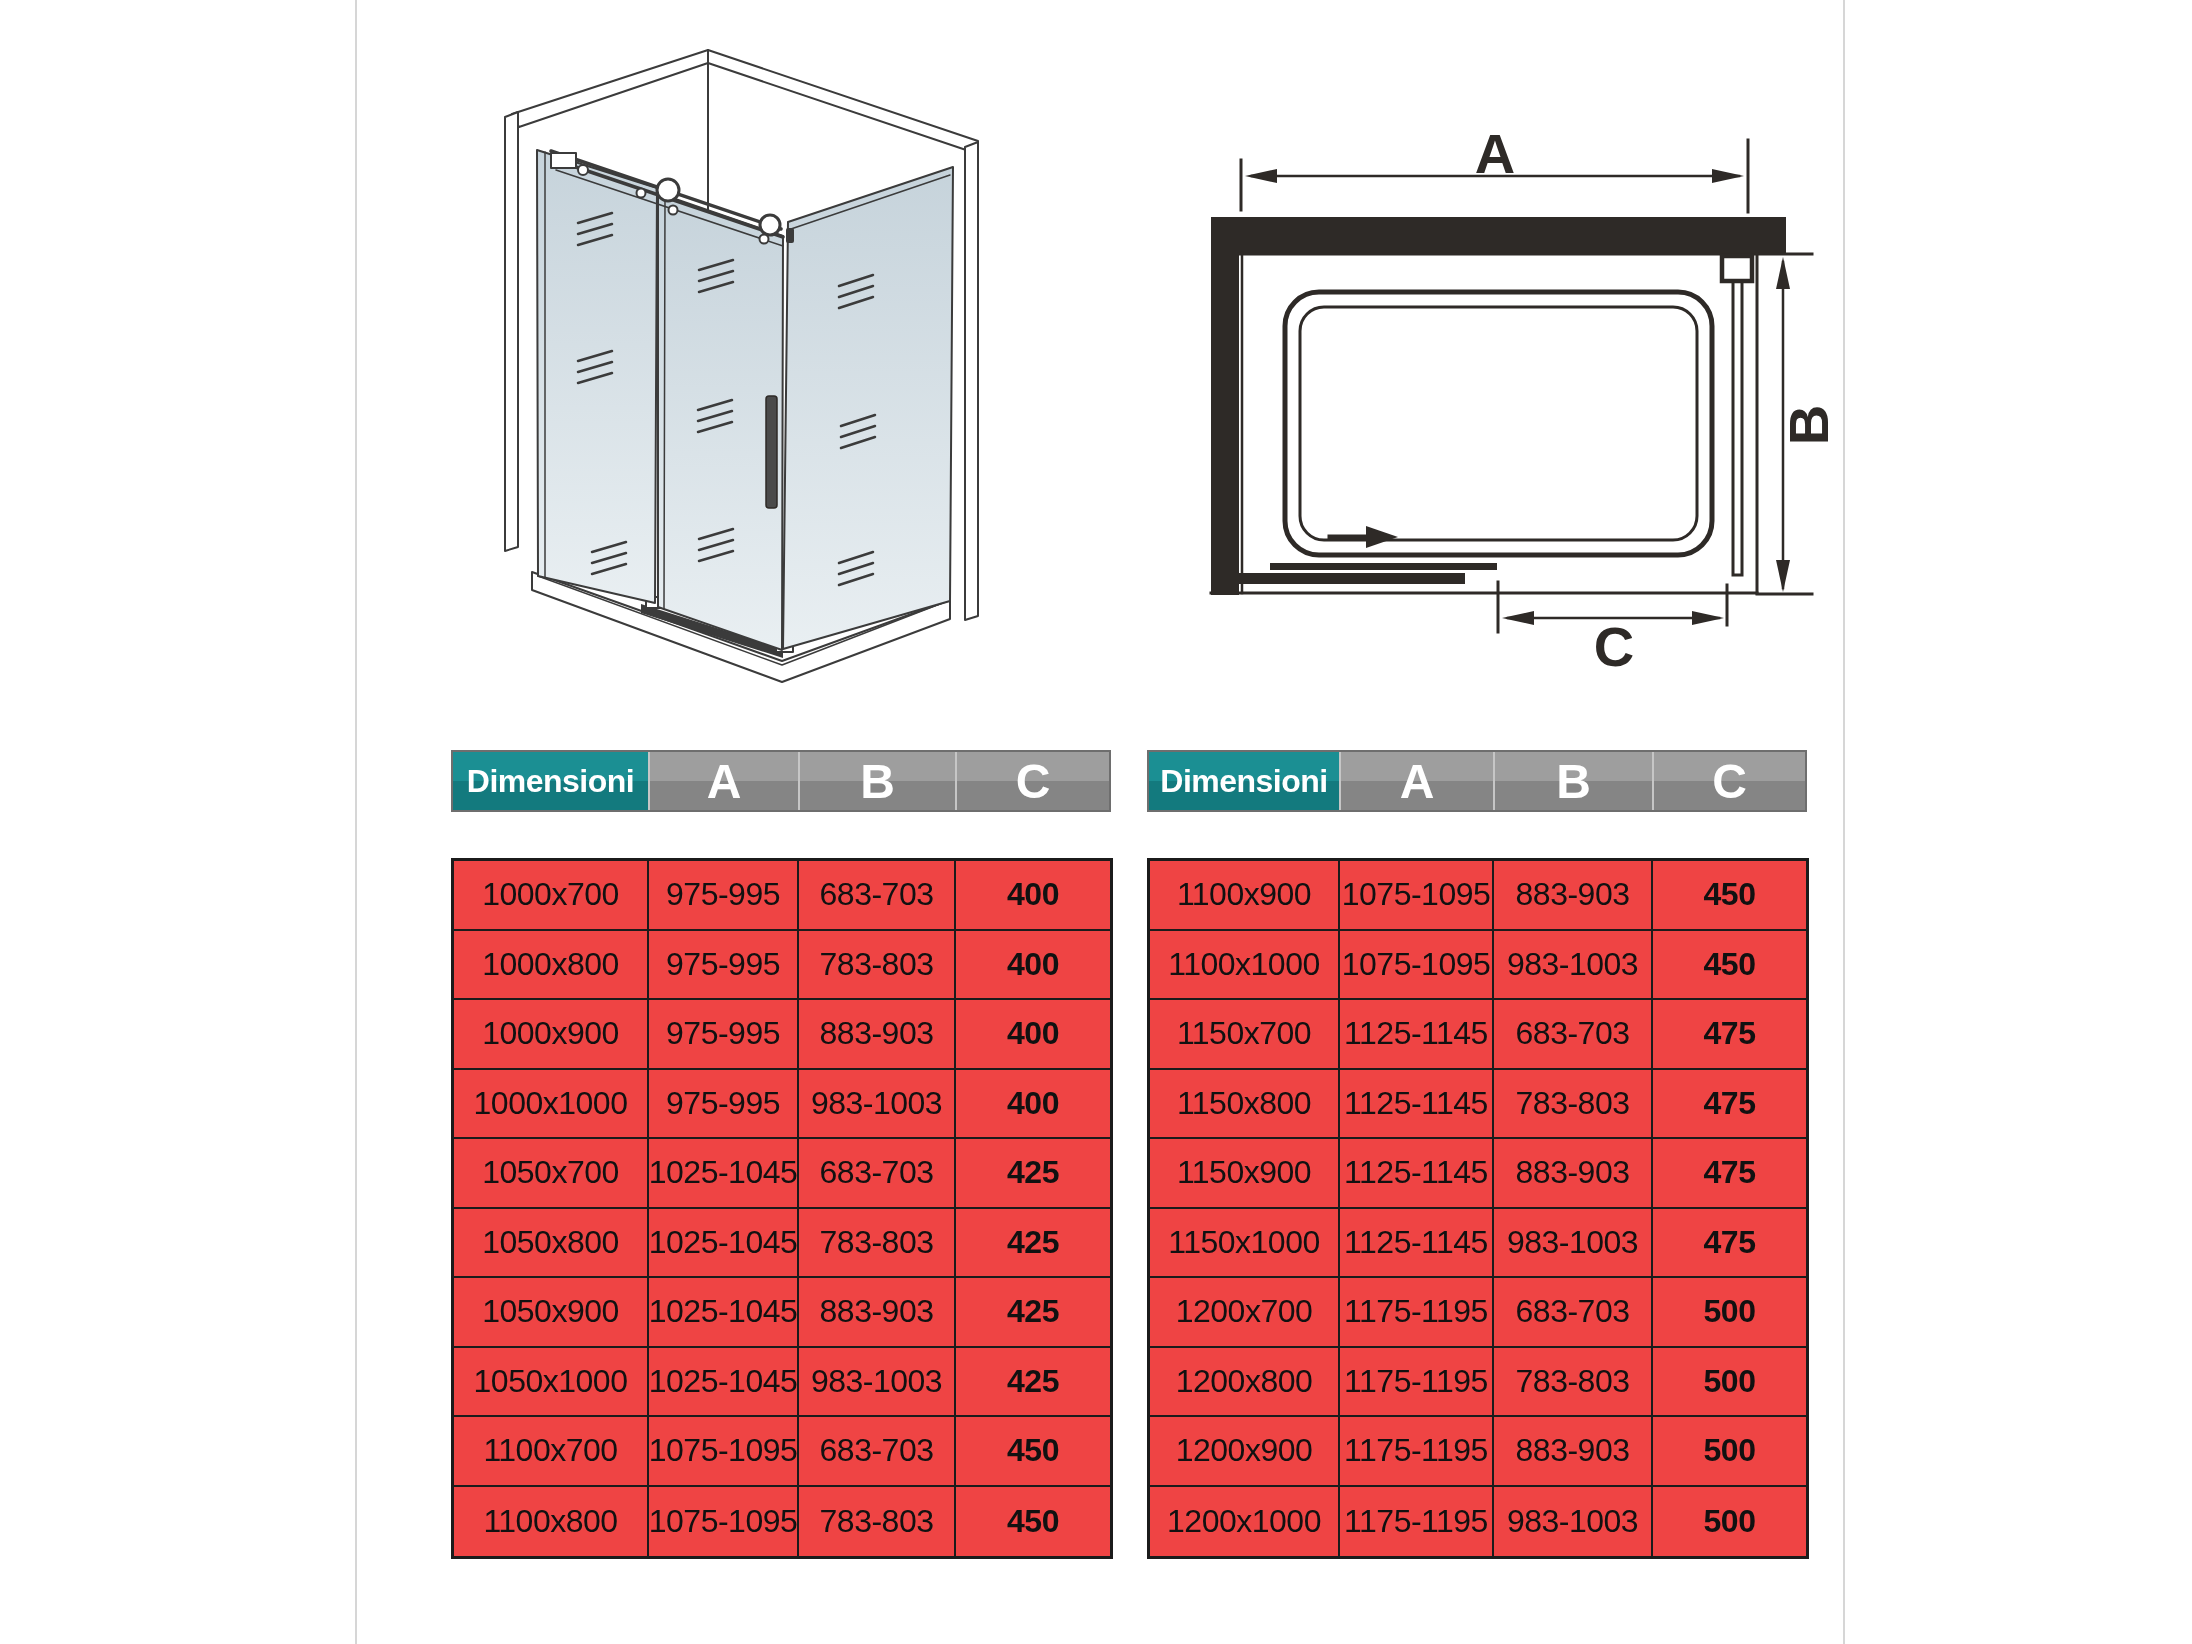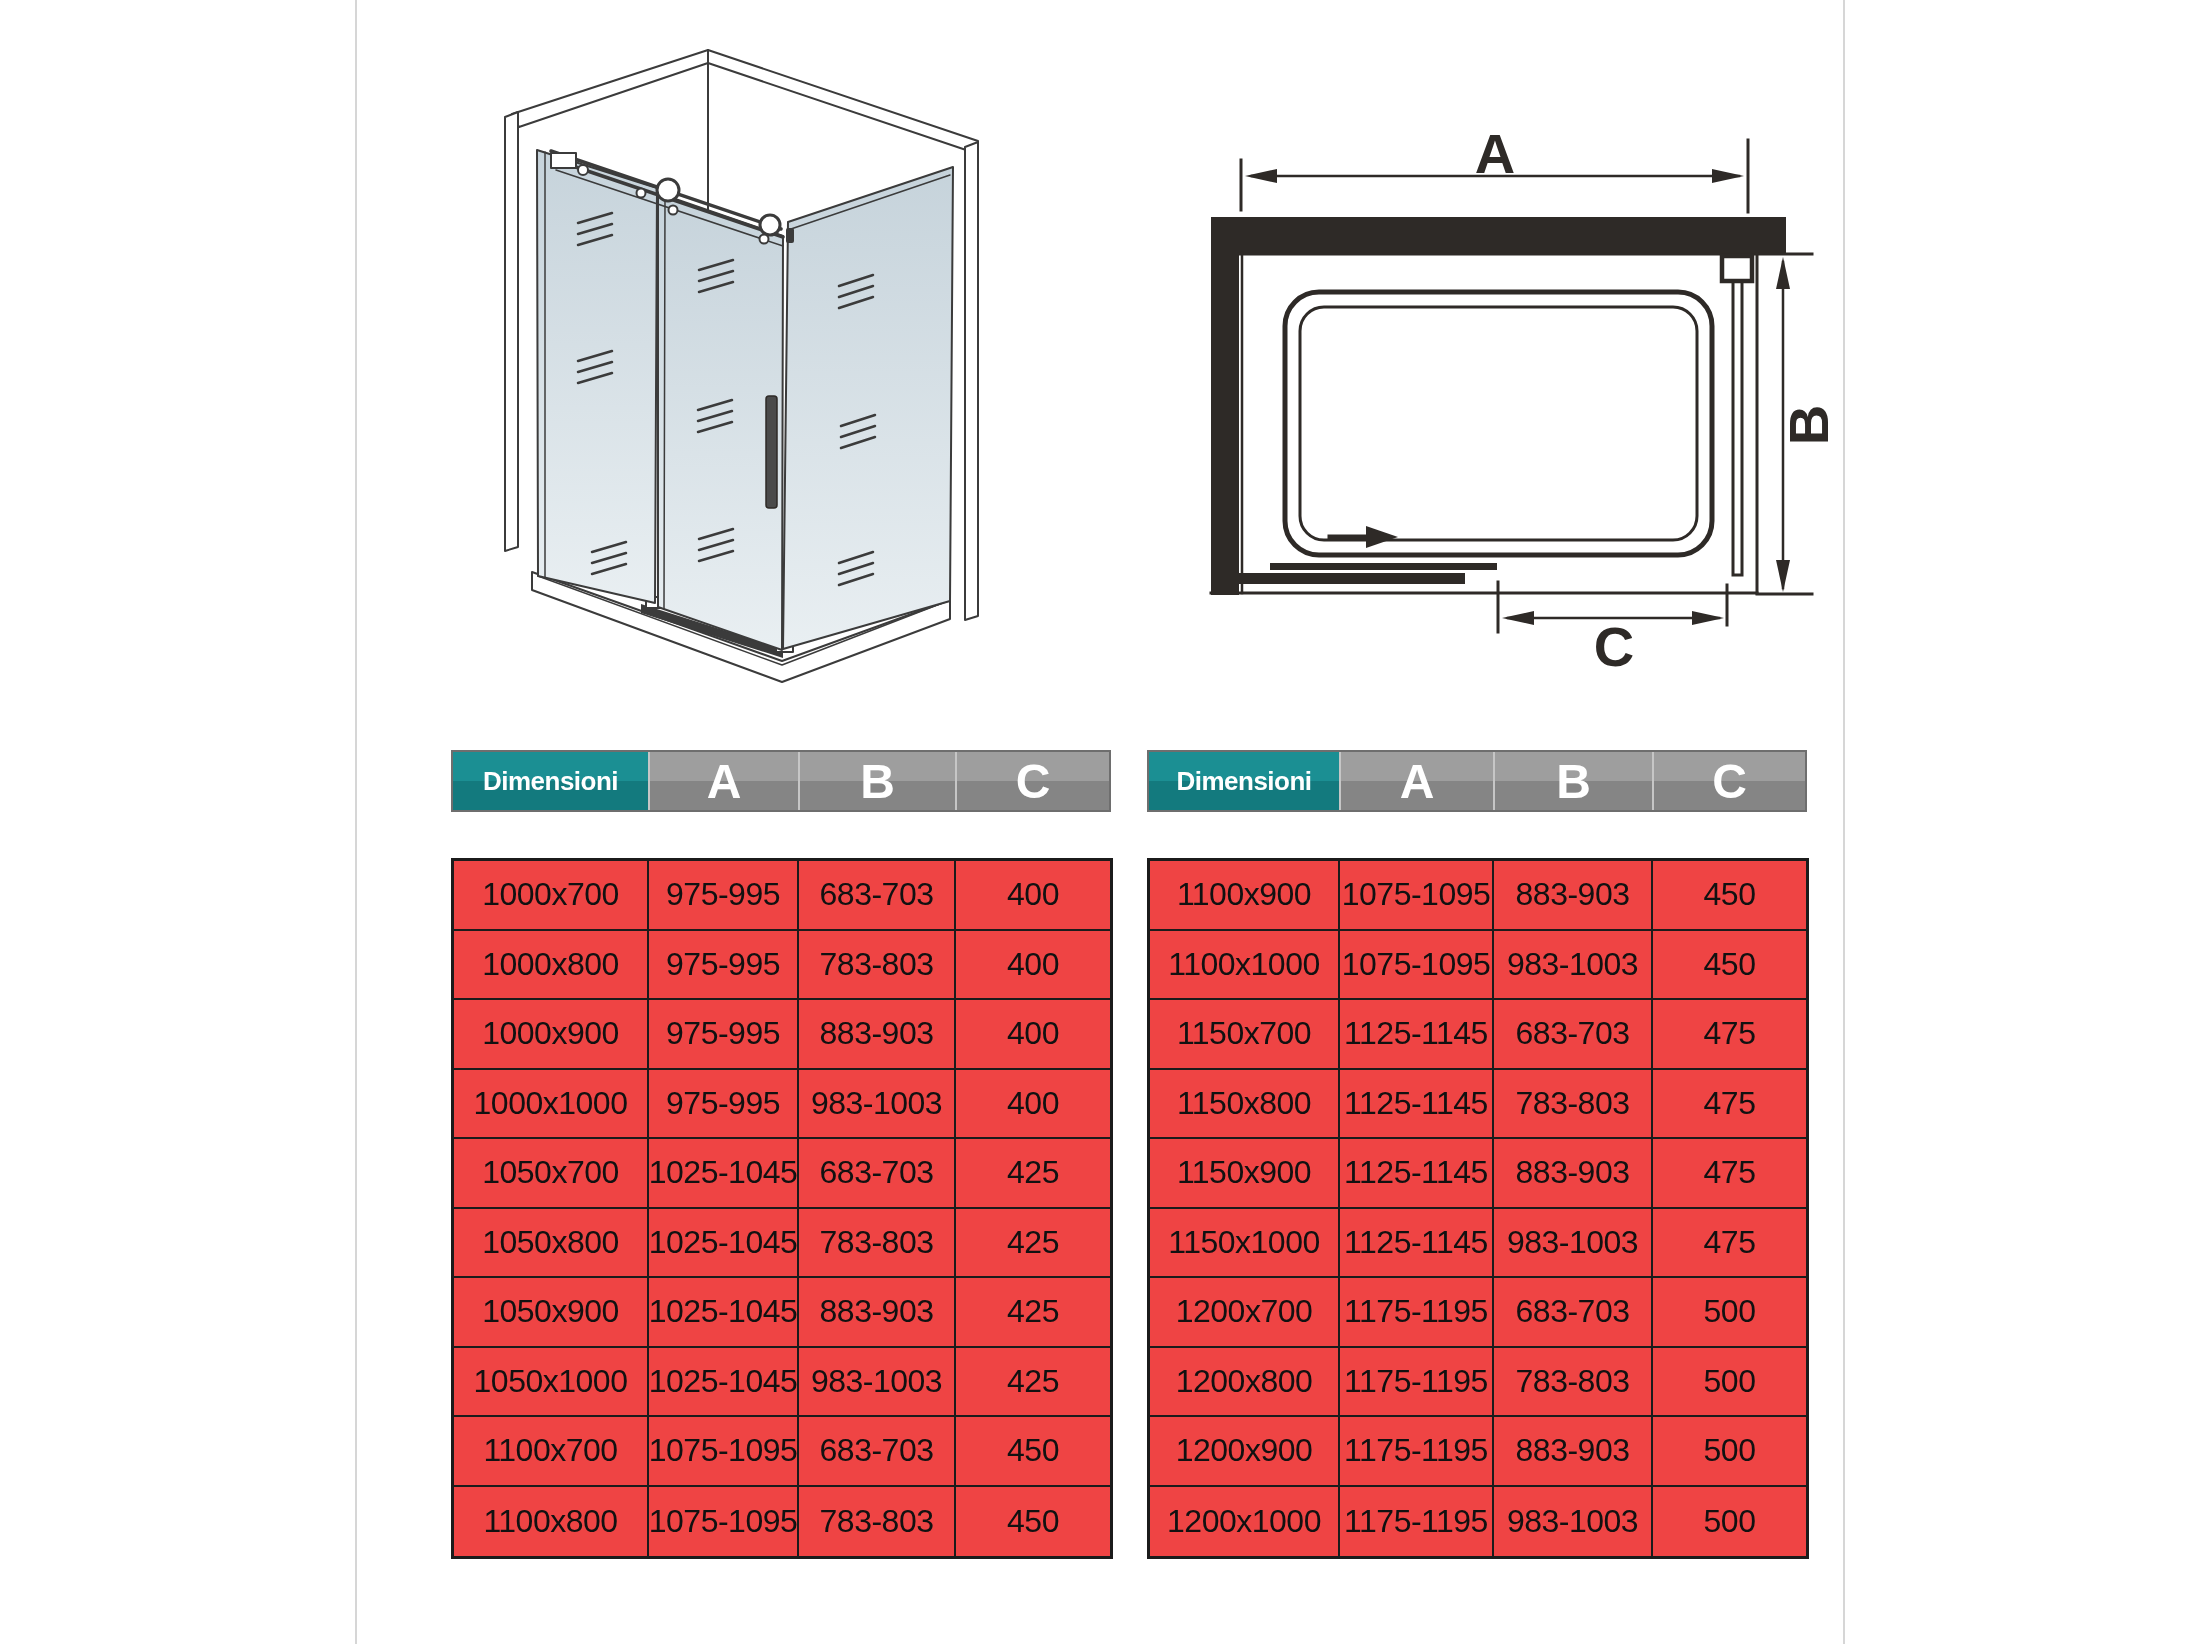--- a/index.html
+++ b/index.html
@@ -25,35 +25,35 @@
     display:grid;height:62px;box-sizing:border-box;
     border:2px solid #6e6e6e;width:660px;
   }
   .th{
     display:flex;align-items:center;justify-content:center;
     color:#ffffff;font-weight:bold;font-size:48px;
     background:linear-gradient(#9e9e9e 0 50%, #858585 50% 100%);
     border-left:2px solid #c6c6c6;
   }
   .th-dim{
-    font-size:26px;letter-spacing:-0.5px;border-left:none;
+    font-size:32px;letter-spacing:-0.5px;border-left:none;
     background:linear-gradient(#1b8f93 0 50%, #137a7e 50% 100%);
   }
   .tbody{
     margin-top:46px;border:3px solid #1b1b1b;background:#ef4444;
     width:656px;
   }
   .trow{display:grid;height:69.5px;}
   .td{
     display:flex;align-items:center;justify-content:center;
     font-size:32px;letter-spacing:-0.5px;color:#111111;
     border-right:2px solid #1b1b1b;border-bottom:2px solid #1b1b1b;
     overflow:hidden;white-space:nowrap;
   }
-  .td:last-child{border-right:none;}
+  .td:last-child{border-right:none;font-weight:bold;}
   .trow:last-child .td{border-bottom:none;}
 
   .dim-label{font-family:"Liberation Sans",sans-serif;font-weight:bold;font-size:56px;fill:#2e2a27;}
 </style>
 </head>
 <body>
 
 <div class="canvas">
 
   <div class="edge-line edge-left"></div>

